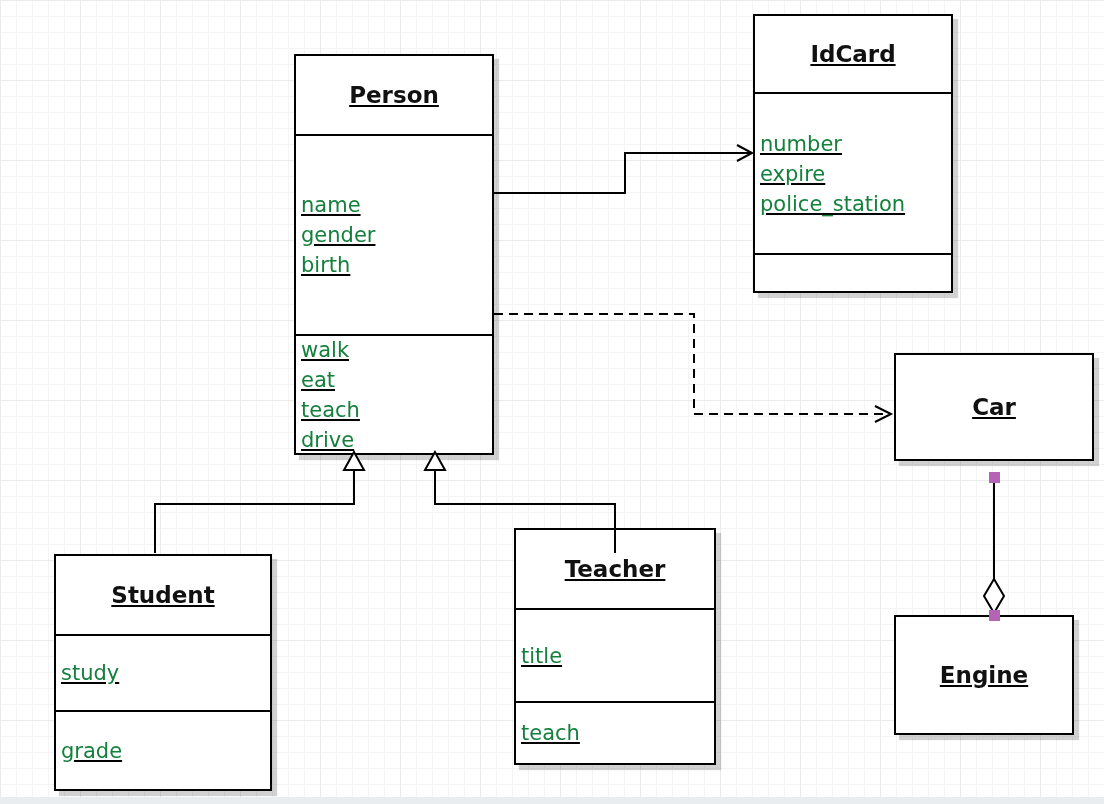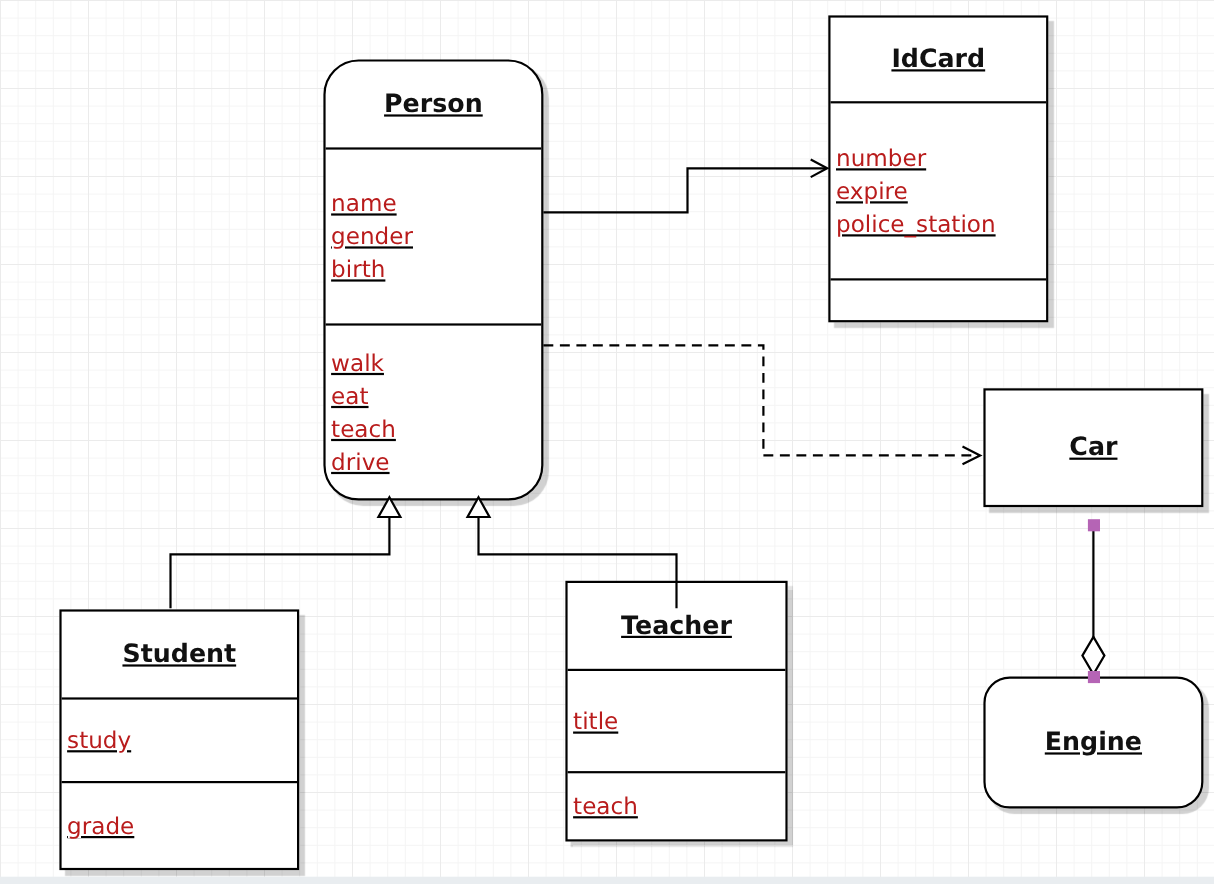--- a/index.html
+++ b/index.html
@@ -34,21 +34,21 @@
   }
   .cls-title{
     display:flex;align-items:center;justify-content:center;
     font-weight:bold;font-size:23px;color:#111;
     flex:0 0 auto;
   }
   .cls-sec{
     border-top:2px solid var(--box-border);
     display:flex;flex-direction:column;justify-content:center;
     padding-left:5px;
-    font-size:21px;color:#b91c1c;line-height:30px;
+    font-size:21px;color:#15803d;line-height:30px;
     overflow:hidden;
   }
   .title-only .cls-title{flex:1 1 auto;}
 
   svg.connectors{
     position:absolute;left:0;top:0;width:1104px;height:804px;
     z-index:5;
   }
   svg.connectors .edge{stroke:#000;stroke-width:2;fill:none;}
   svg.connectors .dashed{stroke-dasharray:9 6;}
@@ -79,23 +79,23 @@
 
     <path class="edge" d="M 615 553 L 615 504 L 435 504 L 435 469"></path>
     <polygon class="head-hollow" points="435,452 425,470 445,470"></polygon>
 
     <path class="edge" d="M 994 478 L 994 580"></path>
     <polygon class="head-hollow" points="994,579 1004,596 994,613 984,596"></polygon>
     <rect class="handle" x="989" y="472" width="11" height="11"></rect>
     <rect class="handle" x="989" y="610" width="11" height="11"></rect>
   </svg>
 
-  <div class="uml-class" style="left:294px;top:54px;width:200px;height:401px;border-radius:32px;">
+  <div class="uml-class" style="left:294px;top:54px;width:200px;height:401px;">
     <div class="cls-title" style="height:78px;">Person</div>
-    <div class="cls-sec" style="height:160px;">
+    <div class="cls-sec" style="height:200px;">
       <div>name</div>
       <div>gender</div>
       <div>birth</div>
     </div>
     <div class="cls-sec" style="flex:1;">
       <div>walk</div>
       <div>eat</div>
       <div>teach</div>
       <div>drive</div>
     </div>
@@ -108,21 +108,21 @@
       <div>expire</div>
       <div>police_station</div>
     </div>
     <div class="cls-sec" style="flex:1;"></div>
   </div>
 
   <div class="uml-class title-only" style="left:894px;top:353px;width:200px;height:108px;">
     <div class="cls-title">Car</div>
   </div>
 
-  <div class="uml-class title-only" style="left:894px;top:615px;width:200px;height:120px;border-radius:24px;">
+  <div class="uml-class title-only" style="left:894px;top:615px;width:180px;height:120px;">
     <div class="cls-title">Engine</div>
   </div>
 
   <div class="uml-class" style="left:54px;top:554px;width:218px;height:237px;">
     <div class="cls-title" style="height:78px;">Student</div>
     <div class="cls-sec" style="flex:1;">
       <div>study</div>
     </div>
     <div class="cls-sec" style="height:79px;">
       <div>grade</div>

